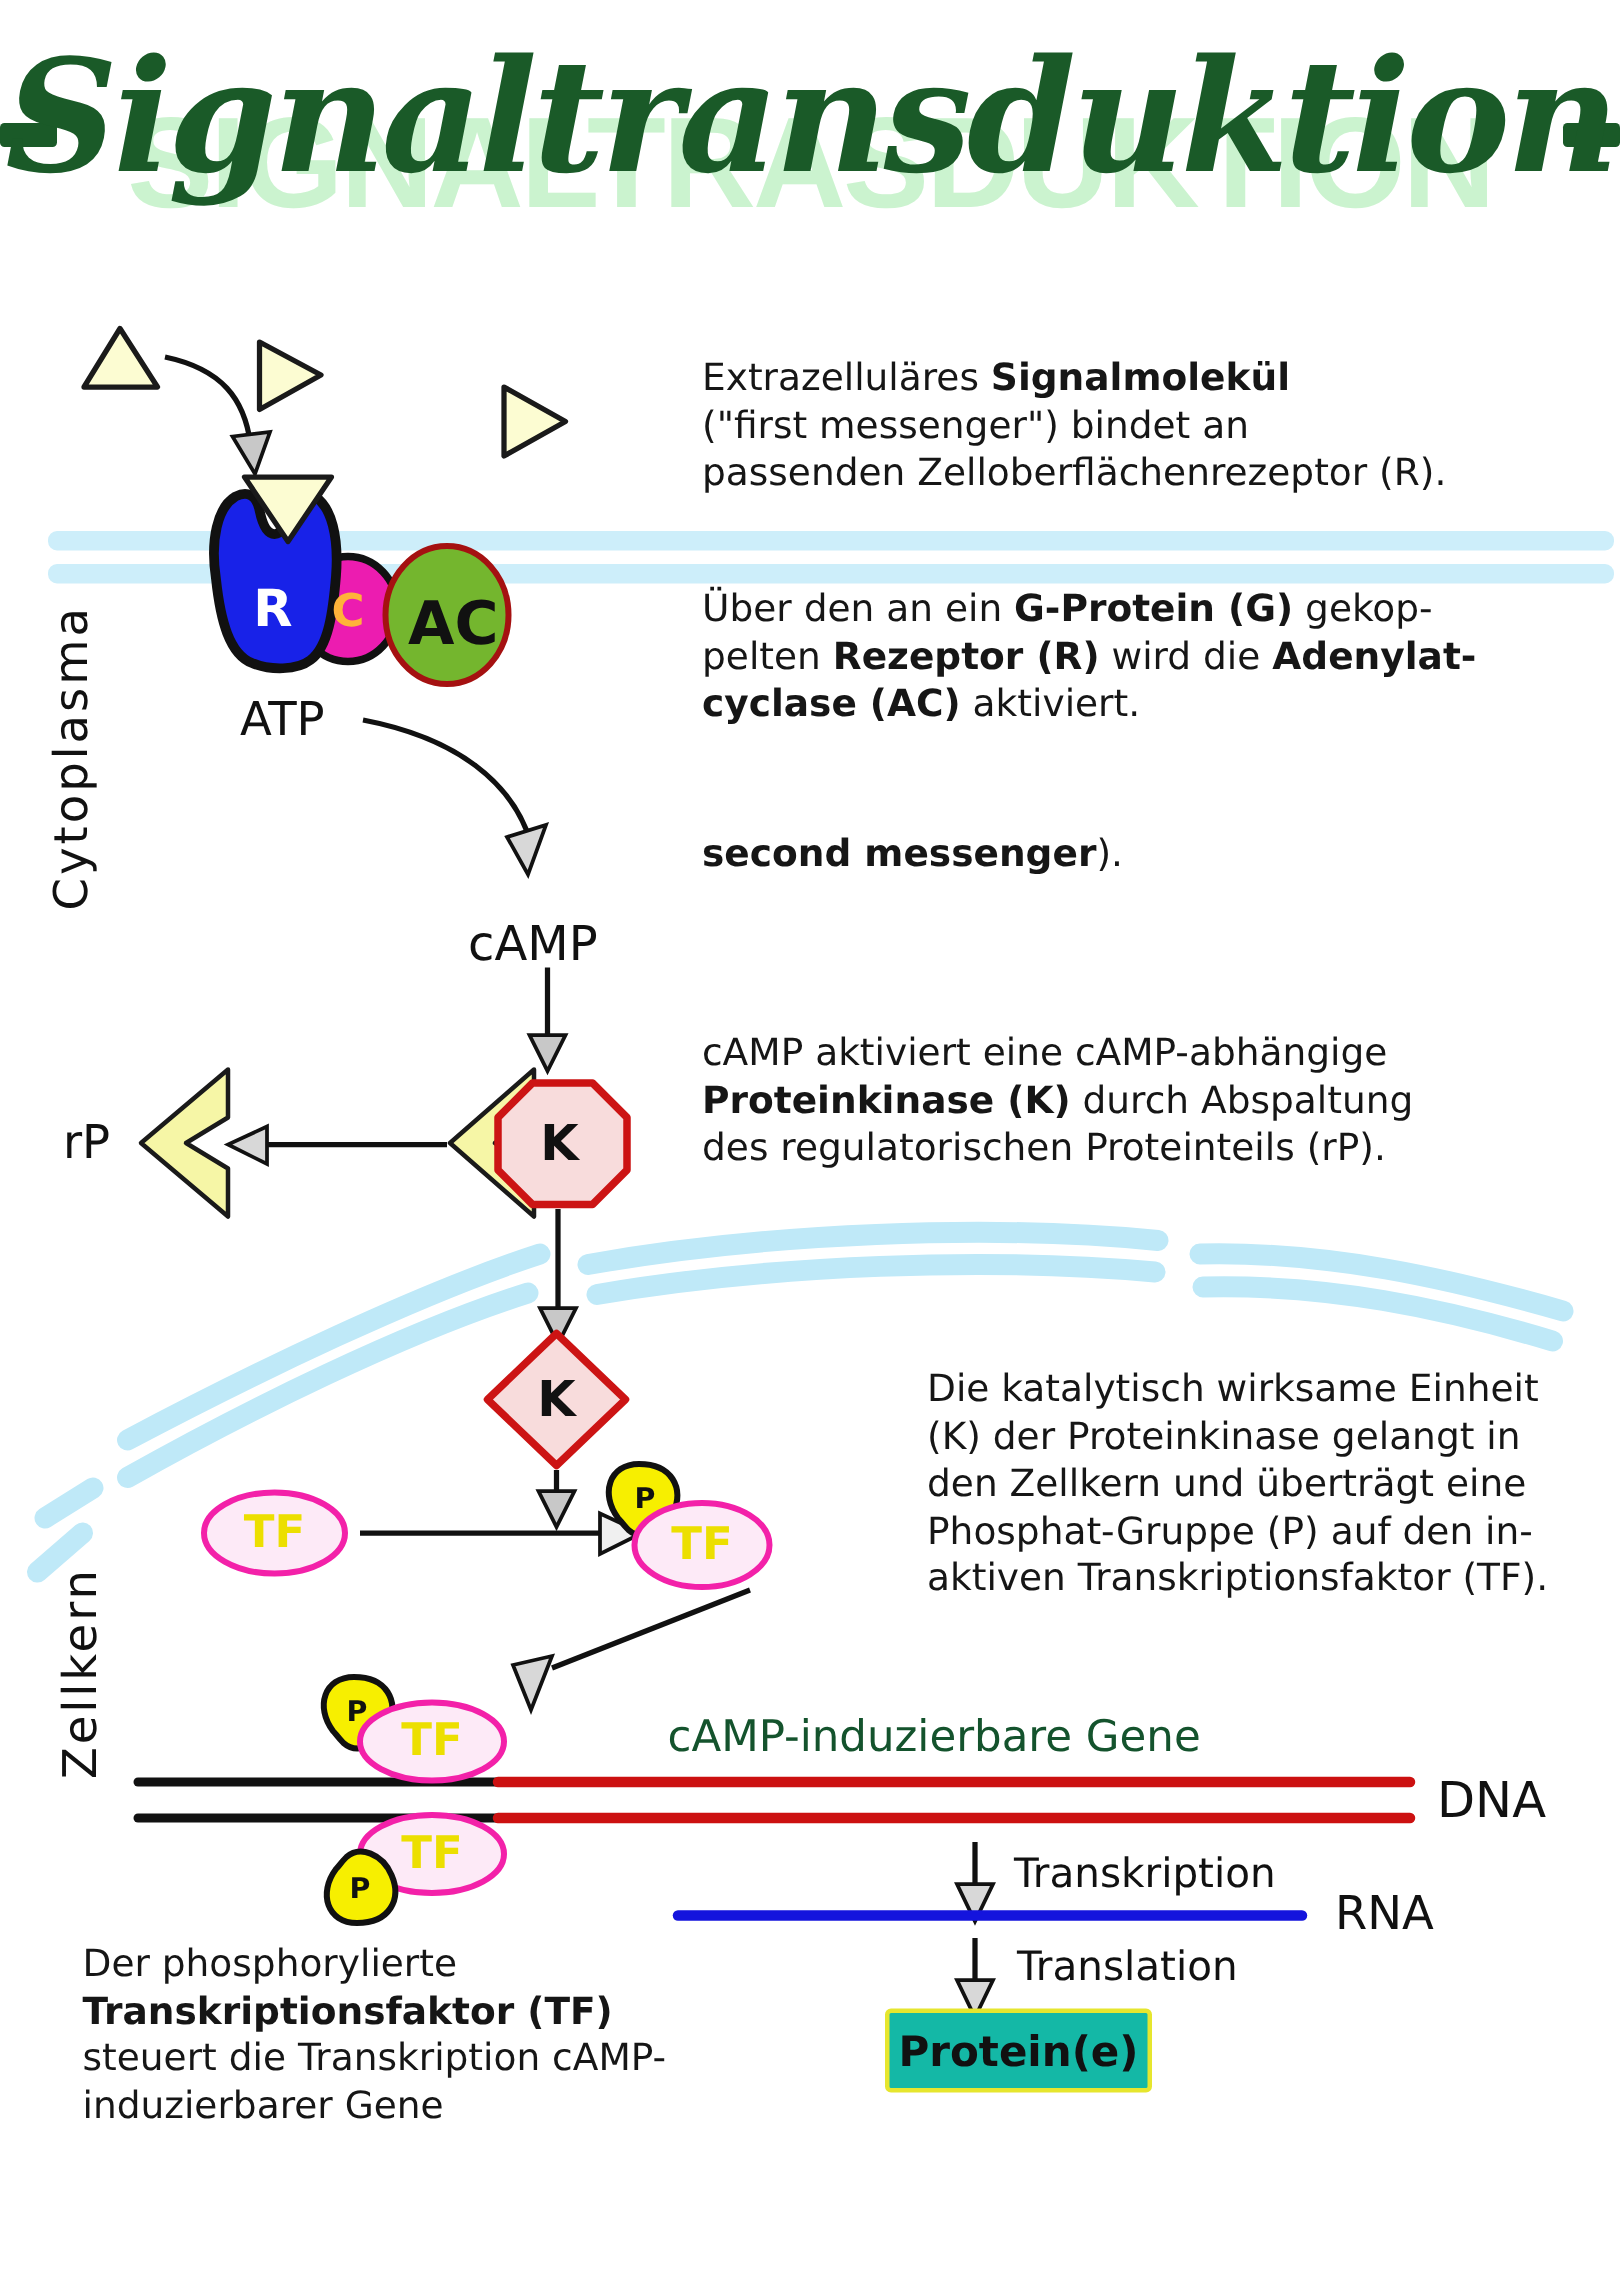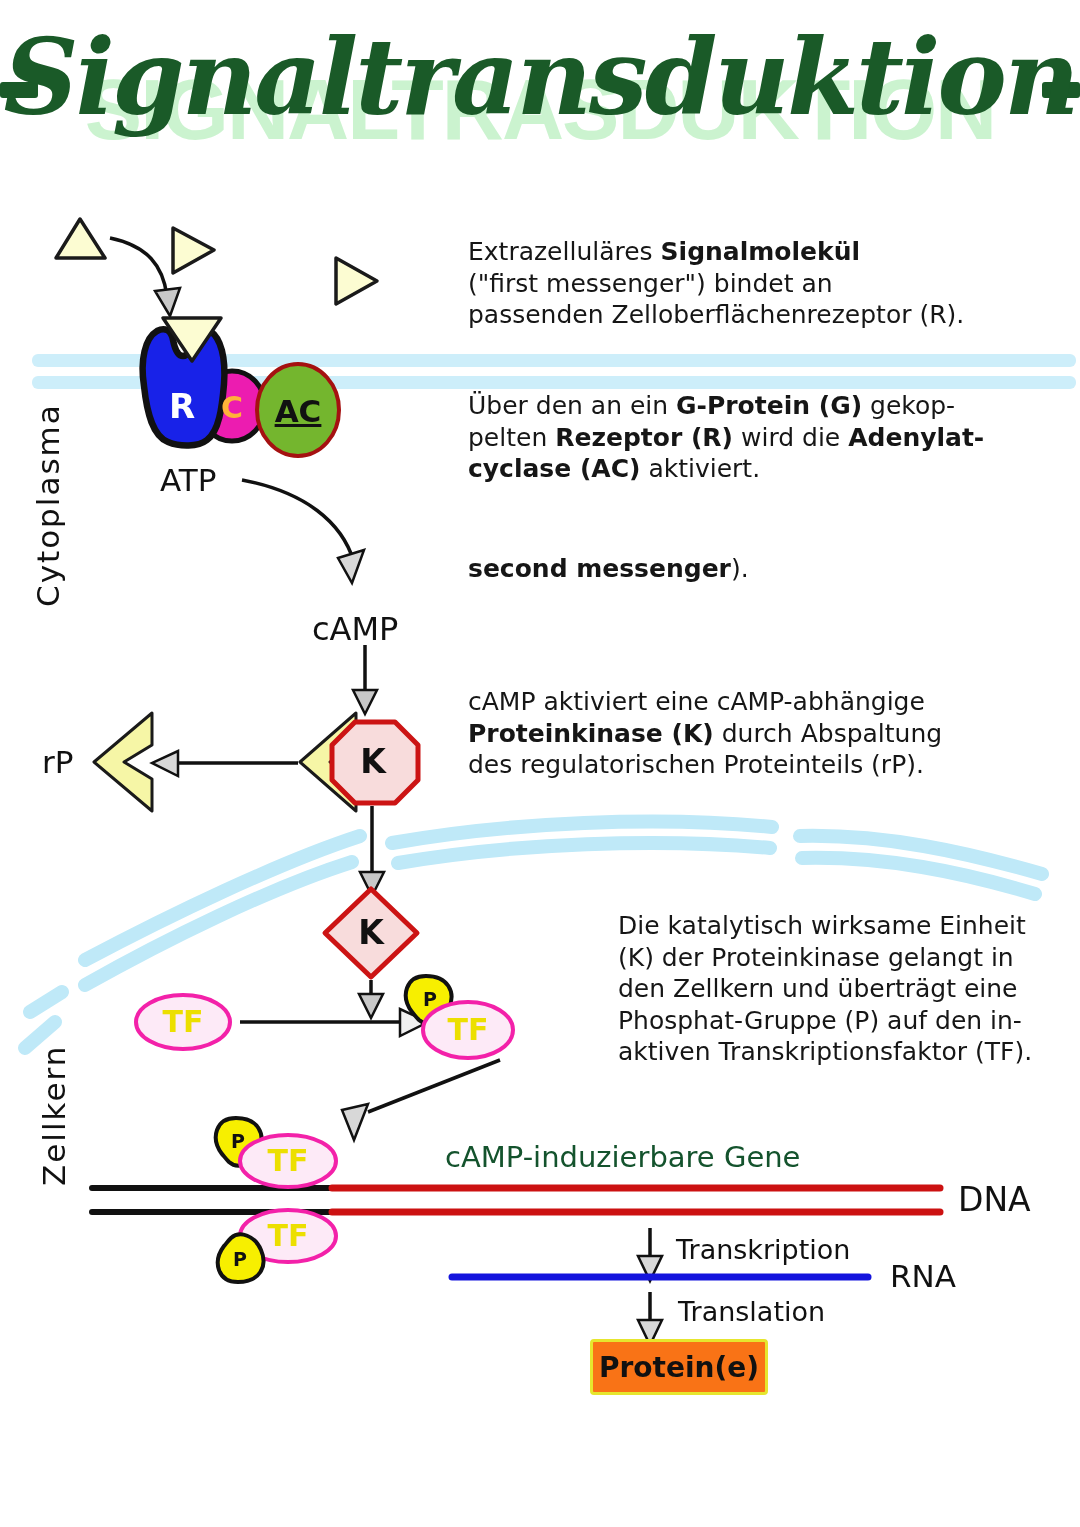--- a/index.html
+++ b/index.html
@@ -21,21 +21,21 @@
   .vert{position:absolute;writing-mode:vertical-rl;transform:rotate(180deg);
         font-size:31px;color:#111;letter-spacing:2px;}
   
   .lbl{position:absolute;color:#111;white-space:nowrap;}
   .shape-lbl{position:absolute;text-align:center;font-weight:700;}
   .tf-lbl{color:#ecdf00;font-size:30px;font-weight:700;}
   .p-lbl{color:#111;font-size:19px;font-weight:700;}
   
   .gene-lbl{position:absolute;color:#14532d;font-size:29px;}
   .protein-box{position:absolute;left:590px;top:1339px;width:172px;height:50px;
-      border:3px solid #e6e62e;background:#f97316;border-radius:4px;
+      border:3px solid #e6e62e;background:#14b8a6;border-radius:4px;
       display:flex;align-items:center;justify-content:center;
       font-size:28px;font-weight:600;color:#111;}
 </style>
 </head>
 <body>
 
 <div class="page">
 
   <div class="title-shadow">SIGNALTRASDUKTION</div>
   <div class="title-dash" style="left:0px;"></div>
@@ -121,21 +121,21 @@
 
     <path d="M650,1292 L650,1322" stroke="#111" stroke-width="3.5"></path>
     <polygon points="638,1320 662,1320 650,1345" fill="#d8d8d8" stroke="#111" stroke-width="2.5"></polygon>
   </svg>
 
   <div class="vert" style="left:30px;top:392px;height:215px;">Cytoplasma</div>
   <div class="vert" style="left:36px;top:1046px;height:140px;">Zellkern</div>
 
   <div class="shape-lbl" style="left:160px;top:386px;width:44px;font-size:34px;color:#fff;">R</div>
   <div class="shape-lbl" style="left:214px;top:390px;width:36px;font-size:30px;color:#ffb339;">C</div>
-  <div class="shape-lbl" style="left:272px;top:393px;width:52px;font-size:31px;color:#111;font-weight:600;text-decoration:underline;">AC</div>
+  <div class="shape-lbl" style="left:272px;top:393px;width:52px;font-size:40px;color:#111;font-weight:600;">AC</div>
   <div class="lbl" style="left:160px;top:462px;font-size:31px;">ATP</div>
   <div class="lbl" style="left:312px;top:594px;font-size:32px;margin-top:16px;">cAMP</div>
   <div class="lbl" style="left:42px;top:744px;font-size:31px;">rP</div>
   <div class="shape-lbl" style="left:353px;top:742px;width:40px;font-size:33px;color:#111;font-weight:600;">K</div>
   <div class="shape-lbl" style="left:351px;top:913px;width:40px;font-size:33px;color:#111;font-weight:600;">K</div>
 
   <div class="shape-lbl tf-lbl" style="left:136px;top:1004px;width:94px;">TF</div>
   <div class="shape-lbl tf-lbl" style="left:423px;top:1012px;width:90px;">TF</div>
   <div class="shape-lbl tf-lbl" style="left:241px;top:1143px;width:94px;">TF</div>
   <div class="shape-lbl tf-lbl" style="left:241px;top:1218px;width:94px;">TF</div>
@@ -166,14 +166,18 @@
   <div class="note" style="left:468px;top:686px;width:580px;"><span>cAMP aktiviert eine cAMP-abhängige
 </span><b>Proteinkinase (K)</b><span> durch Abspaltung
 des regulatorischen Proteinteils (rP).</span></div>
 
   <div class="note" style="left:618px;top:910px;width:440px;"><span>Die katalytisch wirksame Einheit
 (K) der Proteinkinase gelangt in
 den Zellkern und überträgt eine
 Phosphat-Gruppe (P) auf den in-
 aktiven Transkriptionsfaktor (TF).</span></div>
 
+  <div class="note" style="left:55px;top:1293px;width:420px;"><span>Der phosphorylierte
+</span><b>Transkriptionsfaktor (TF)</b><span>
+steuert die Transkription cAMP-
+induzierbarer Gene</span></div>
 
 </div>
 
 </body></html>

